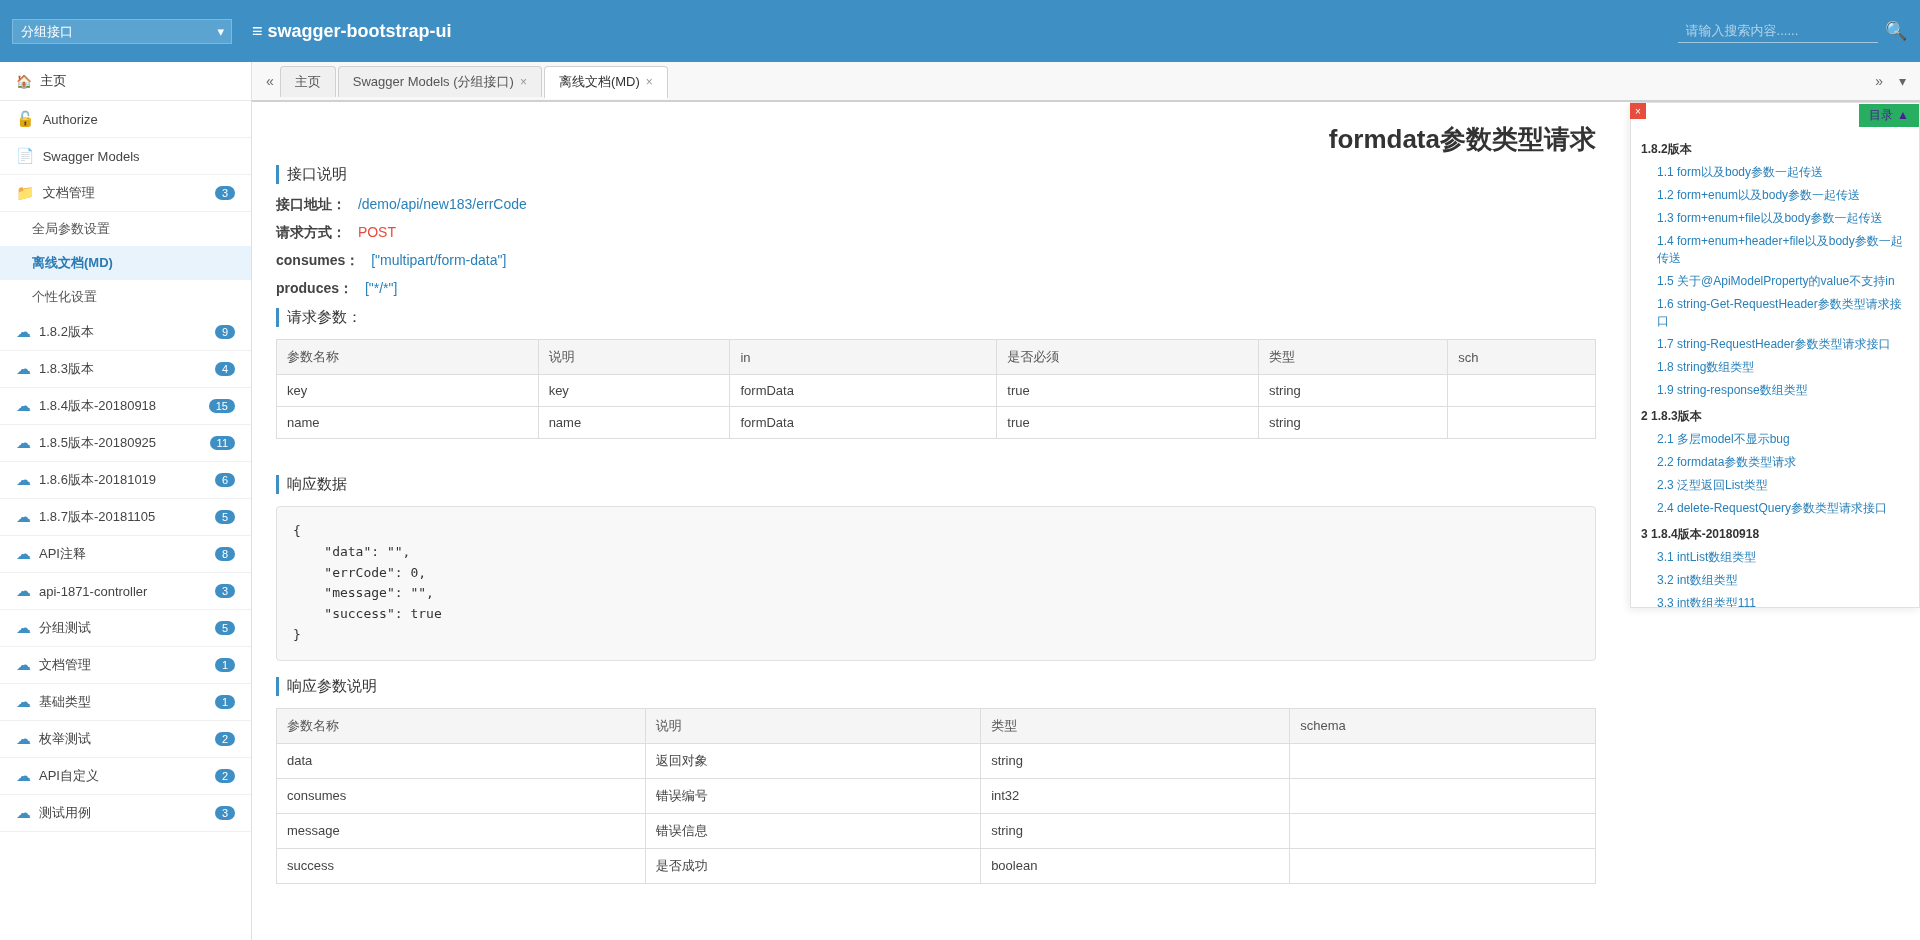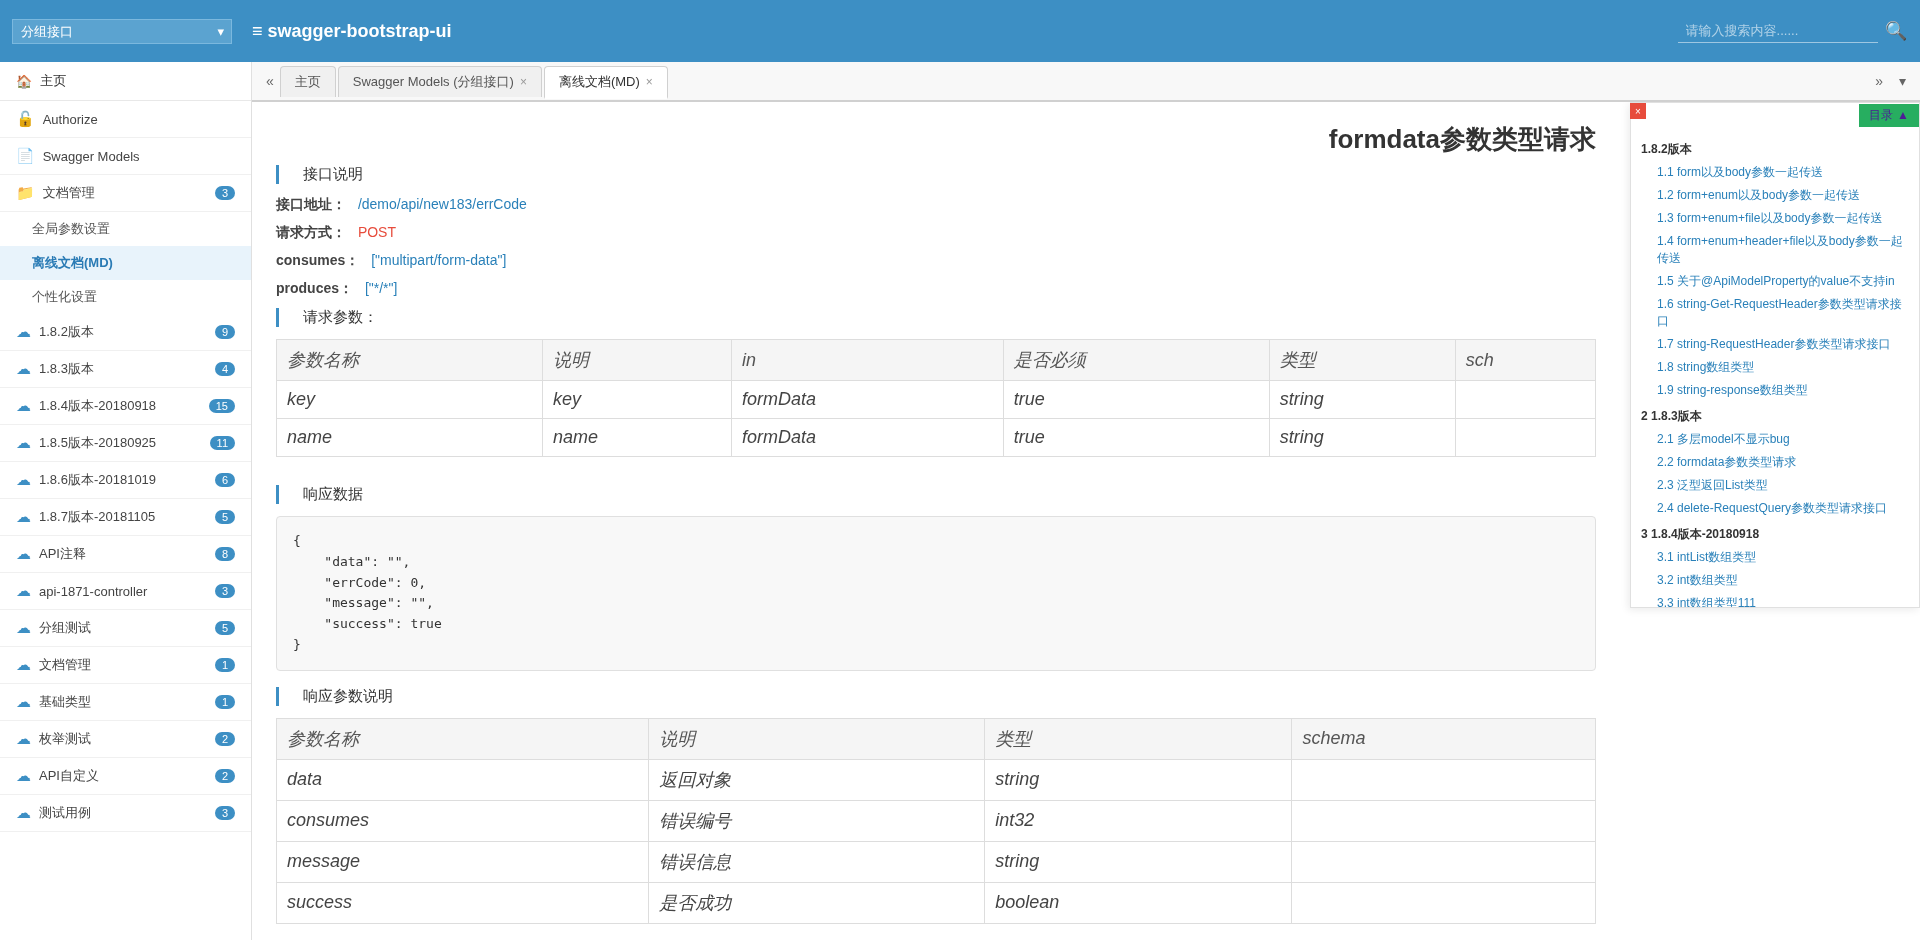--- a/index.html
+++ b/index.html
@@ -198,38 +198,37 @@
       font-weight: bold;
       color: #333;
       margin-bottom: 8px;
       text-align: right;
     }
     .section-title {
       font-size: 15px;
       color: #333;
       margin-bottom: 12px;
       border-left: 3px solid #3d8fc4;
-      padding-left: 24px;
+      padding-left: 8px;
     }
     .info-row {
       margin-bottom: 10px;
       color: #444;
       font-size: 14px;
     }
     .info-row .label { font-weight: bold; margin-right: 8px; }
     .info-row .value { color: #e74c3c; }
     .info-row .value-blue { color: #2980b9; }
 
     
     .params-table {
       width: 100%;
       border-collapse: collapse;
-      margin-bottom: 28px;
-      font-size: 18px;
-      font-style: italic;
+      margin-bottom: 36px;
+      font-size: 13px;
     }
     .params-table th {
       background: #f5f5f5;
       border: 1px solid #ddd;
       padding: 8px 10px;
       text-align: left;
       color: #555;
       font-weight: normal;
     }
     .params-table td {

